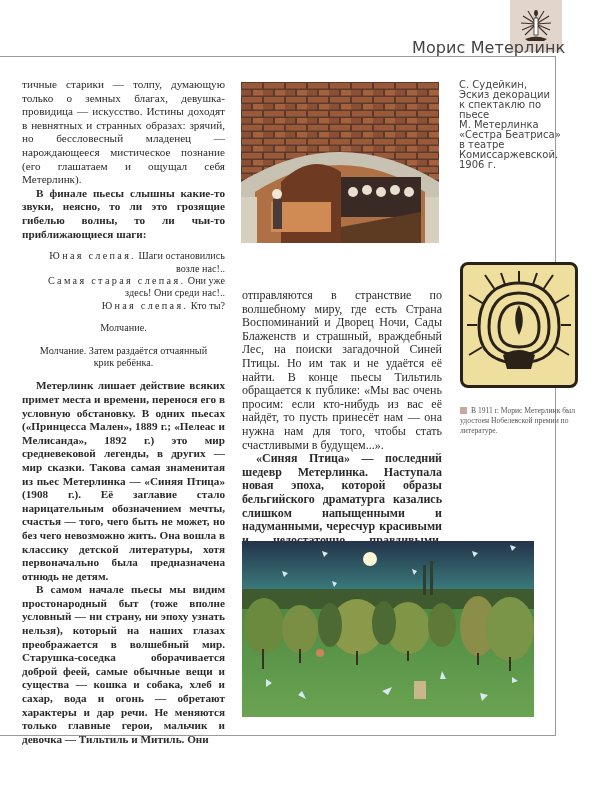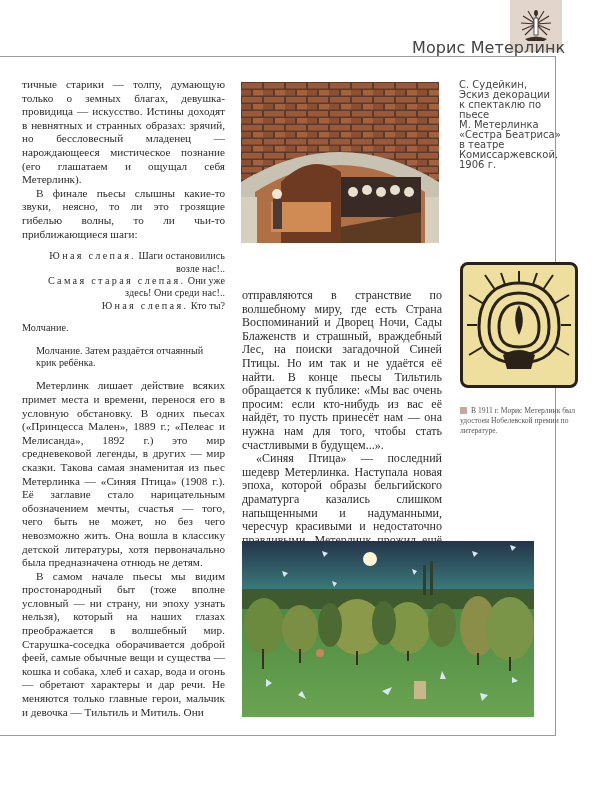--- a/index.html
+++ b/index.html
@@ -30,26 +30,26 @@
     color: #2b2b2b;
   }
   .col-mid {
     position: absolute; left: 242px; top: 253px; width: 200px;
     font-size: 12px; line-height: 13.6px; text-align: justify;
     font-family: "Liberation Serif", "DejaVu Serif", serif;
     color: #2b2b2b;
     margin-top: 36px;
   }
   p.para { text-indent: 0; margin: 0; }
-  p.para.indent { text-indent: 14px; }
+  p.para.indent { text-indent: 14px; font-weight: bold; }
 
   .dialogue { margin: 9px 0 0 8px; font-size: 10.2px; line-height: 12.4px; text-align: right; }
   .dialogue .line { margin: 0; }
   .dialogue .speaker { letter-spacing: 2.3px; }
-  .stage { text-align: left; font-size: 10.2px; line-height: 12.4px; margin: 10px 0 10px 0; }
+  .stage { text-align: center; font-size: 10.2px; line-height: 12.4px; margin: 10px 0 10px 0; }
 
   .illus-top {
     position: absolute; left: 241px; top: 82px; width: 198px; height: 161px;
     overflow: hidden; background: #6b3b24;
   }
   .caption-top {
     position: absolute; left: 459px; top: 80px; width: 110px;
     font-family: "DejaVu Sans", "Liberation Sans", sans-serif;
     font-size: 10px; line-height: 10px; color: #444;
   }

